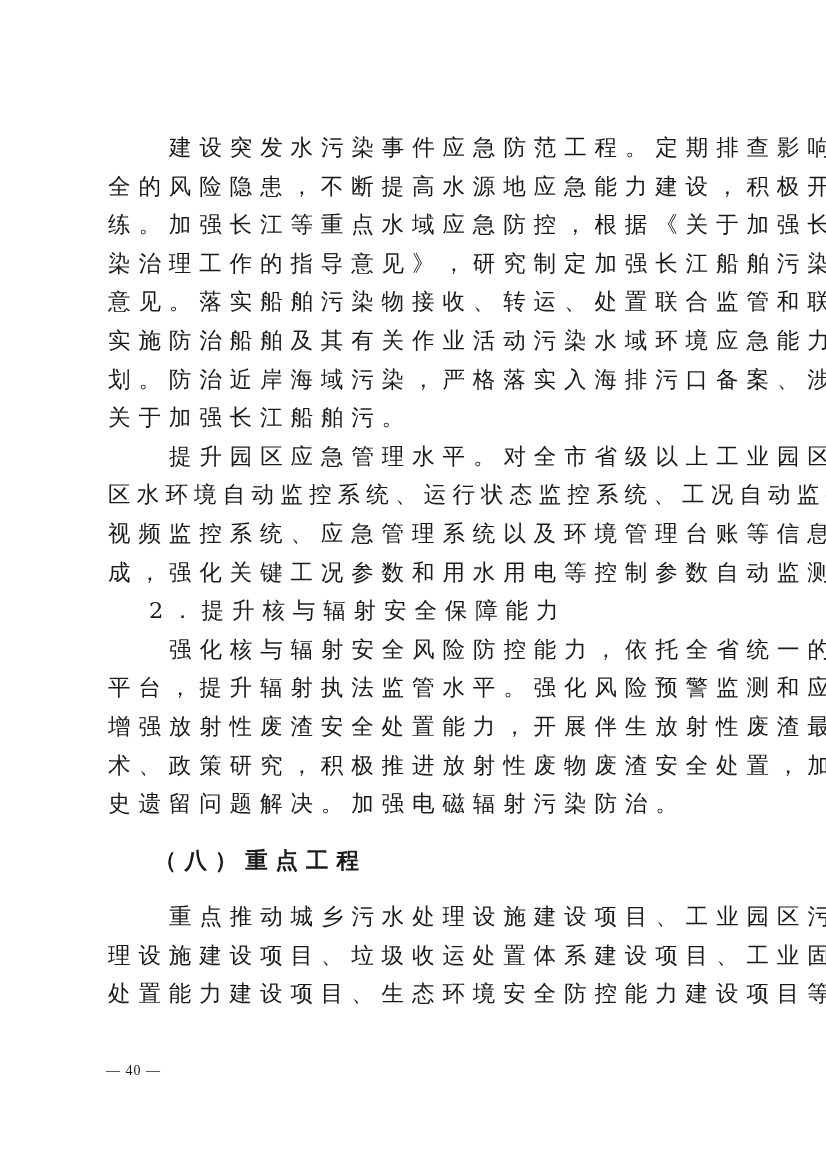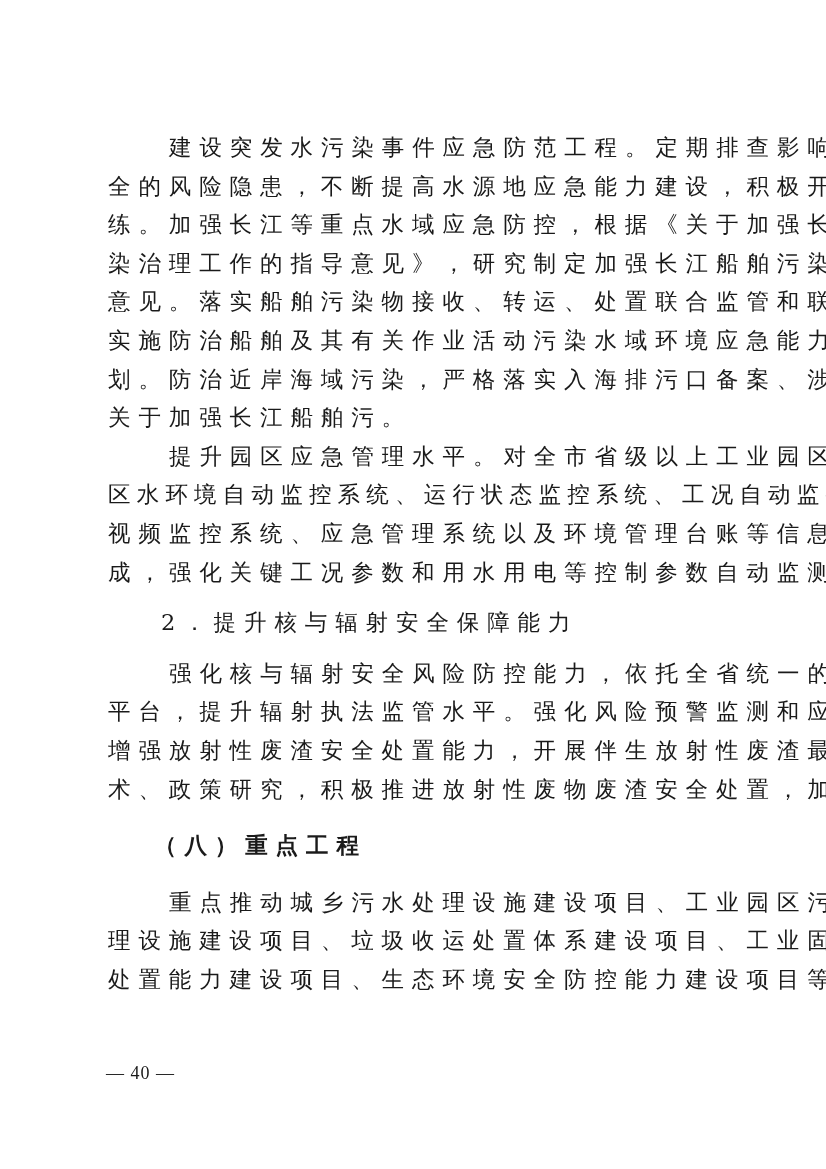--- a/index.html
+++ b/index.html
@@ -9,26 +9,26 @@
       color: #1a1a1a;
     }
     .page { position: absolute; left: 0; top: 0; width: 826px; height: 1169px; }
     .body-text {
       position: absolute; left: 108px; top: 128px; width: 612px;
       font-size: 22.5px; line-height: 38.6px;
       letter-spacing: 7.9px;
     }
     .para { margin: 0; text-align: justify; text-align-last: left; text-indent: 61px; }
     .para .line { display: block; white-space: nowrap; }
-    .heading { margin: 12px; text-indent: 41px; }
+    .heading { margin: 0; text-indent: 41px; }
     .heading-bold { margin: 18px; text-indent: 28px; font-weight: bold; }
     .page-number {
       position: absolute; left: 106px; top: 1063px;
       font-family: "Liberation Serif", "DejaVu Serif", serif;
-      font-size: 18px; letter-spacing: 1px; color: #1a1a1a;
+      font-size: 14px; letter-spacing: 1px; color: #1a1a1a;
     }
   </style>
 </head>
 <body>
 
 <div class="page">
   <div class="body-text">
 
     <p class="para">
       <span class="line">建设突发水污染事件应急防范工程。定期排查影响水源地安</span>
@@ -50,20 +50,21 @@
 
     <p class="heading">
       <span>2．提升核与辐射安全保障能力</span>
     </p>
 
     <p class="para">
       <span class="line">强化核与辐射安全风险防控能力，依托全省统一的辐射执法</span>
       <span class="line" style="text-indent:0">平台，提升辐射执法监管水平。强化风险预警监测和应急响应，</span>
       <span class="line" style="text-indent:0">增强放射性废渣安全处置能力，开展伴生放射性废渣最终处置技</span>
       <span class="line" style="text-indent:0">术、政策研究，积极推进放射性废物废渣安全处置，加快推进历</span>
+      <span class="line" style="text-indent:0">史遗留问题解决。加强电磁辐射污染防治。</span>
     </p>
 
     <p class="heading-bold">
       <span>（八）重点工程</span>
     </p>
 
     <p class="para">
       <span class="line">重点推动城乡污水处理设施建设项目、工业园区污水集中处</span>
       <span class="line" style="text-indent:0">理设施建设项目、垃圾收运处置体系建设项目、工业固体废弃物</span>
       <span class="line" style="text-indent:0">处置能力建设项目、生态环境安全防控能力建设项目等五大类工</span>

